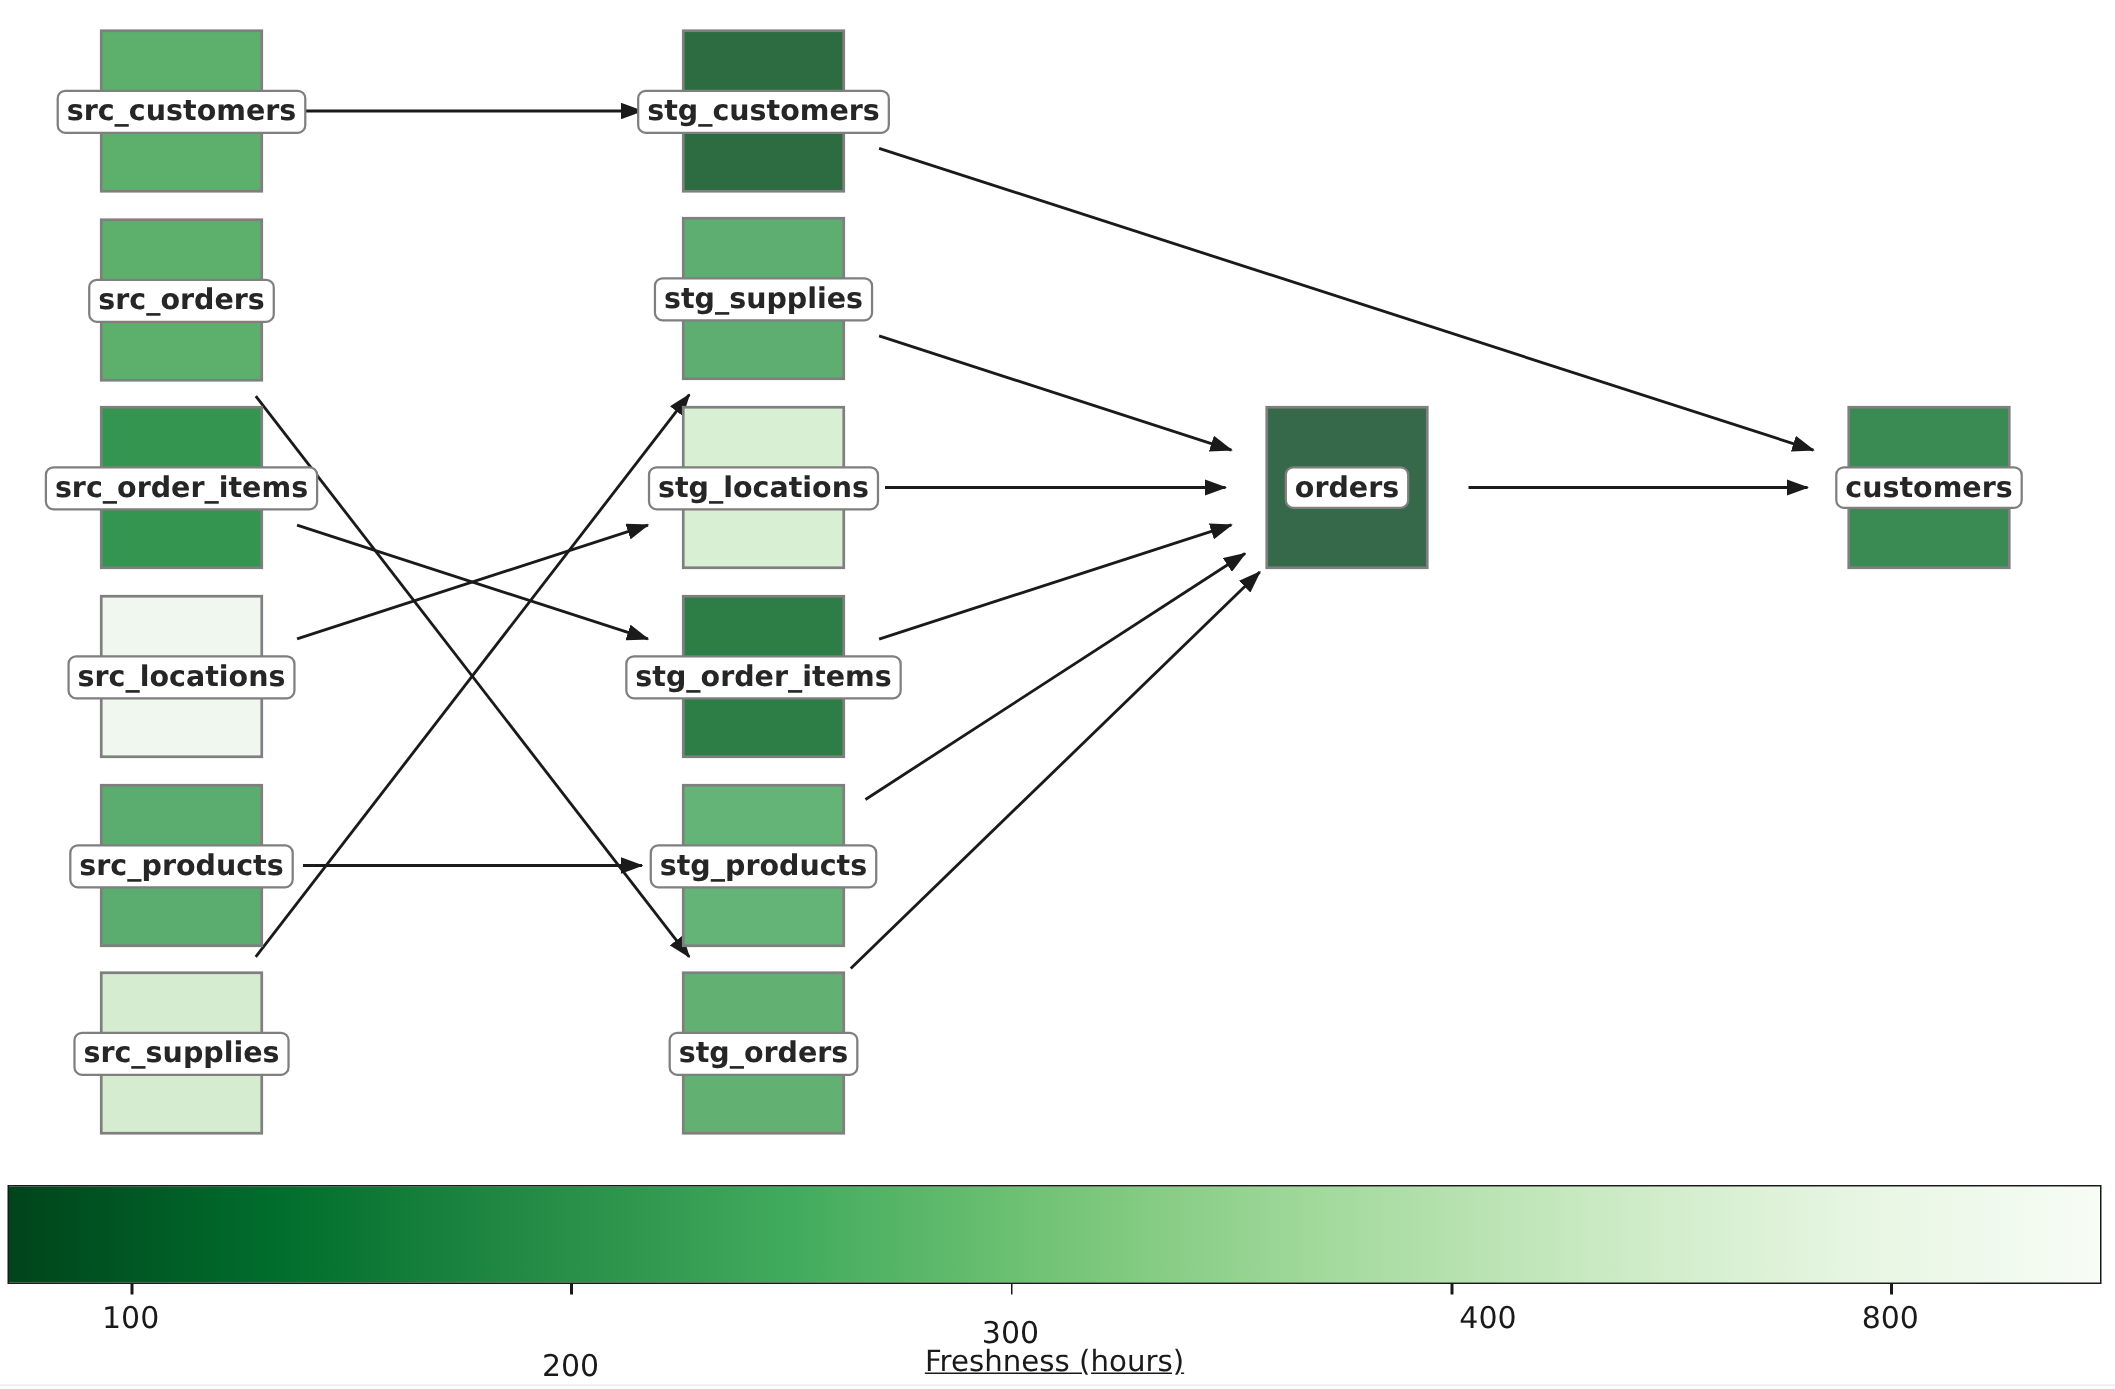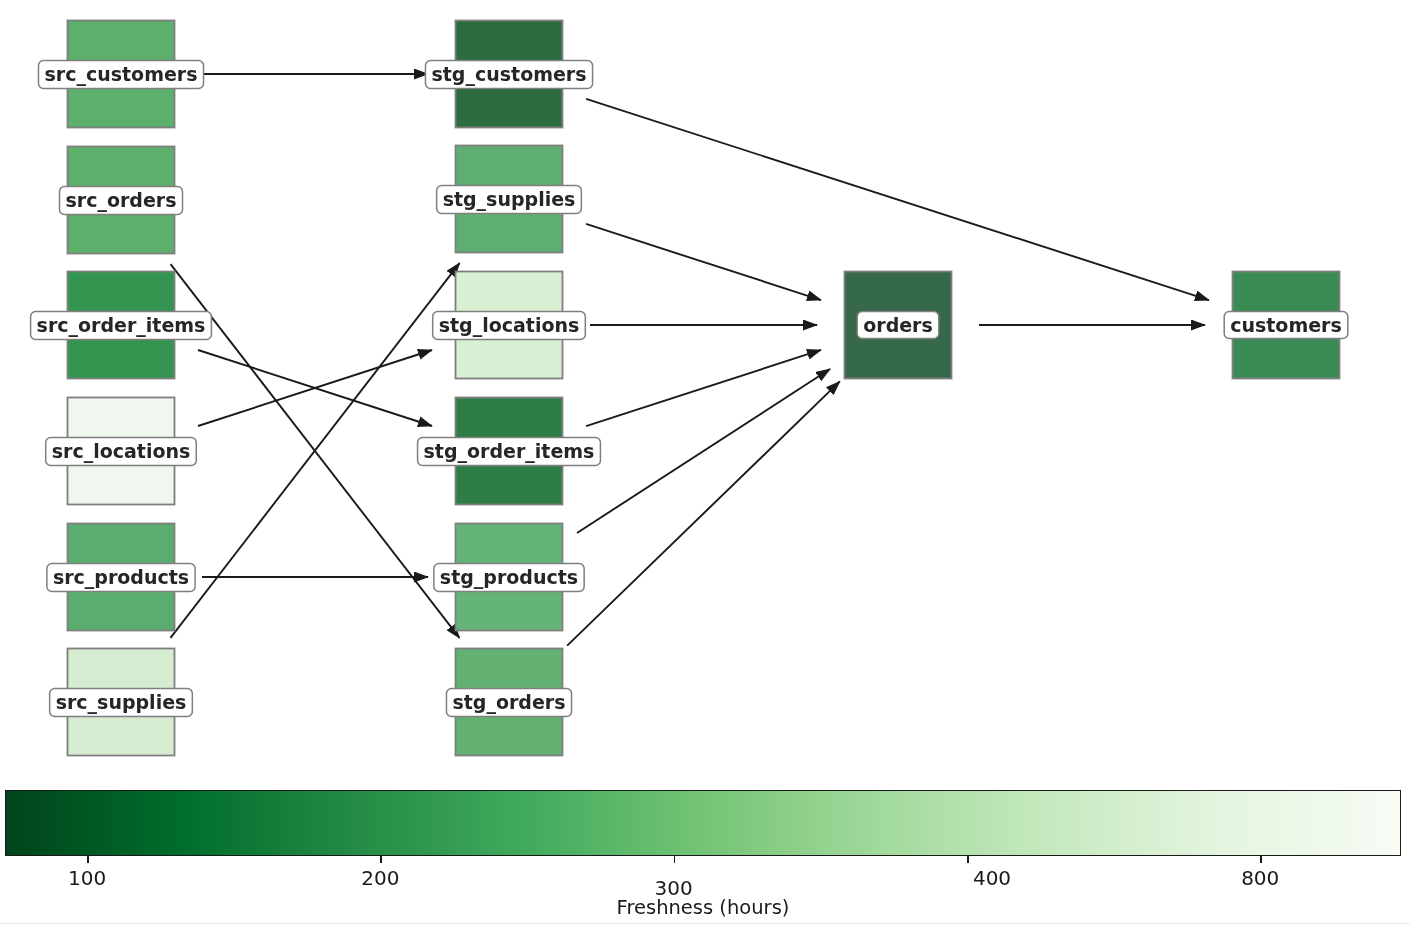--- a/index.html
+++ b/index.html
@@ -41,20 +41,21 @@
     white-space: nowrap;
   }
   .cbar-label {
     position: absolute;
     top: 896px;
     left: 703px;
     transform: translateX(-50%);
     font-size: 19.5px;
     color: #1a1a1a;
     white-space: nowrap;
+    text-decoration: underline;
   }
   .bottom-rule {
     position: absolute;
     left: 0; top: 923px;
     width: 1410px; height: 1px;
     background: #ebebeb;
   }
 </style>
 </head>
 <body>
@@ -157,21 +158,21 @@
         </g>
       </g>
   </svg>
 
   <div class="colorbar">
     <div class="cbar" id="cbar-gradient" style="background: linear-gradient(to right, rgb(0, 68, 27) 0%, rgb(0, 109, 44) 12.5%, rgb(35, 139, 69) 25%, rgb(65, 171, 93) 37.5%, rgb(116, 196, 118) 50%, rgb(161, 217, 155) 62.5%, rgb(199, 233, 192) 75%, rgb(229, 245, 224) 87.5%, rgb(247, 252, 245) 100%);"></div>
     <div id="cbar-ticks">
         <div class="cbar-tick-mark" style="left: 87.1176px;"></div>
         <div class="cbar-tick-label" style="left: 87.1176px;">100</div>
         <div class="cbar-tick-mark" style="left: 380.395px;"></div>
-        <div class="cbar-tick-label" style="left: 380.395px;">200</div>
+        <div class="cbar-tick-label" style="left: 380.395px; margin-top: 32px;">200</div>
         <div class="cbar-tick-mark" style="left: 673.672px;"></div>
         <div class="cbar-tick-label" style="left: 673.672px; margin-top: 10px;">300</div>
         <div class="cbar-tick-mark" style="left: 966.95px;"></div>
         <div class="cbar-tick-label" style="left: 992px;">400</div>
         <div class="cbar-tick-mark" style="left: 1260.23px;"></div>
         <div class="cbar-tick-label" style="left: 1260.23px;">800</div>
       </div>
     <div class="cbar-label">Freshness (hours)</div>
     <div class="bottom-rule"></div>
   </div>

